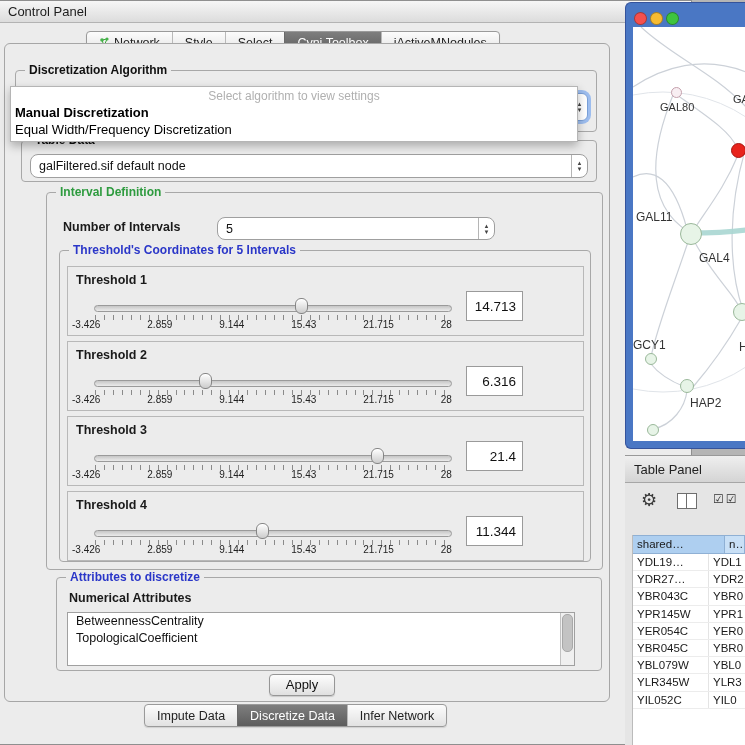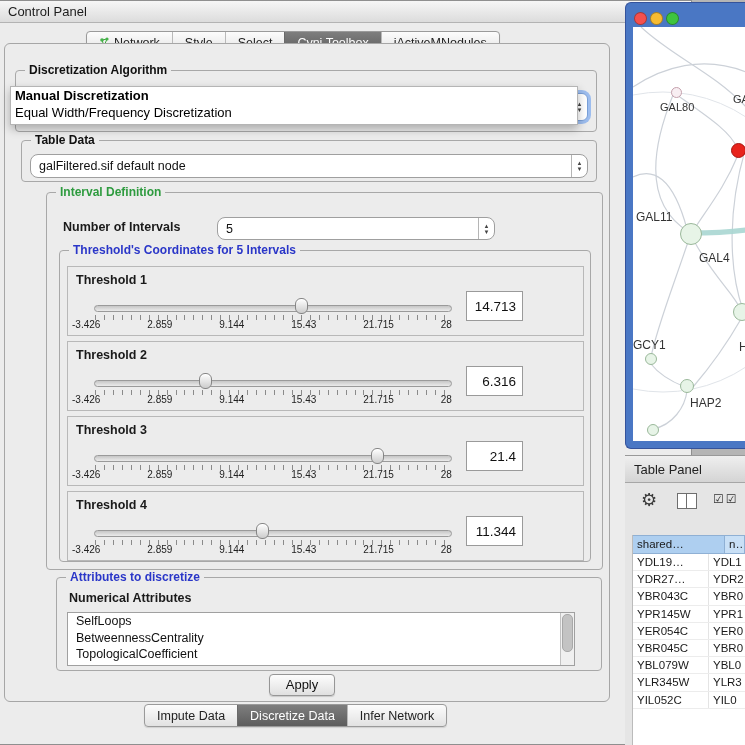--- a/index.html
+++ b/index.html
@@ -237,33 +237,33 @@
             <input class="val-input" value="11.344" style="">
           </div>
 
         </div>
       </div>
 
       <div class="group" style="left:51px; top:533px; width:546px; height:94px;">
         <span class="group-title blue">Attributes to discretize</span>
         <span class="bold" style="position:absolute; left:12px; top:13px; font-size:12.5px;">Numerical Attributes</span>
         <div class="listbox">
-          <div class="li">SelfLoops</div>
           <div class="li">BetweennessCentrality</div>
           <div class="li">TopologicalCoefficient</div>
           <div class="sbar">
               <div class="sthumb"></div>
             </div>
         </div>
       </div>
 
       <div class="apply-btn">Apply</div>
     </div>
 
     <div class="popup">
+      <div class="ph">Select algorithm to view settings</div>
       <div class="opt b">Manual Discretization</div>
       <div class="opt">Equal Width/Frequency Discretization</div>
     </div>
 
     <div class="seg" style="left:144px; top:703px;">
       <div class="tab">
           <span>Impute Data</span>
         </div>
       <div class="tab sel">
           <span>Discretize Data</span>

